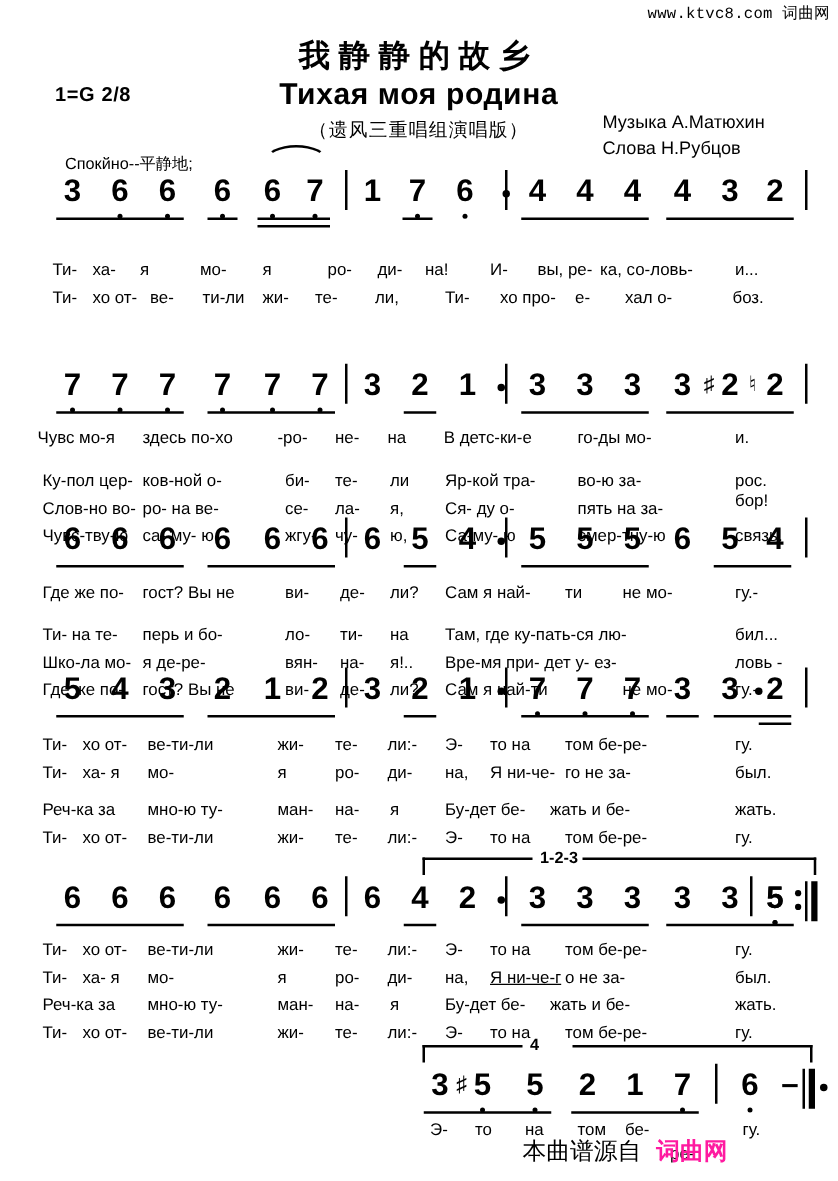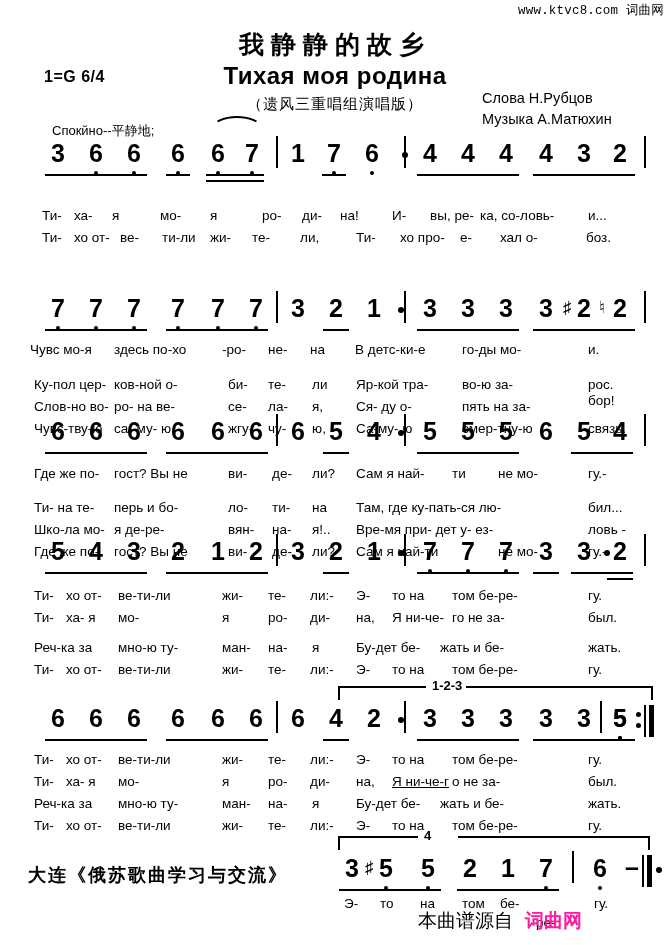--- a/index.html
+++ b/index.html
@@ -59,24 +59,24 @@
 <body>
 
 <div class="abs" id="watermark-top">
   <span>www.ktvc8.com</span>
   <span class="cn">词曲网</span>
 </div>
 
 <div class="abs" id="title-cn">我静静的故乡</div>
 <div class="abs" id="title-ru">Тихая моя родина</div>
 <div class="abs" id="subtitle-cn">（遗风三重唱组演唱版）</div>
-<div class="abs" id="key-sig">1=G 6/4</div>
+<div class="abs" id="key-sig">1=G 2/8</div>
 <div class="abs" id="credits">
+  <div>Музыка А.Матюхин</div>
   <div>Слова Н.Рубцов</div>
-  <div>Музыка А.Матюхин</div>
 </div>
 <div class="abs" id="tempo-mark">Спокйно--平静地;</div>
 
 <div id="score-root">
     <div class="note" style="left:45px;top:140px;width:26px;">3</div>
     <div class="note" style="left:83px;top:140px;width:26px;">6</div>
     <div class="dotlow" style="left:94px;top:171px;"></div>
     <div class="note" style="left:121px;top:140px;width:26px;">6</div>
     <div class="dotlow" style="left:132px;top:171px;"></div>
     <div class="note" style="left:165px;top:140px;width:26px;">6</div>
@@ -419,17 +419,16 @@
     <div class="syl" style="left:344px;top:896px;">Э-</div>
     <div class="syl" style="left:380px;top:896px;">то</div>
     <div class="syl" style="left:420px;top:896px;">на</div>
     <div class="syl" style="left:462px;top:896px;">том</div>
     <div class="syl" style="left:500px;top:896px;">бе-</div>
     <div class="syl" style="left:536px;top:896px;margin-top:19px;">ре-</div>
     <div class="syl" style="left:594px;top:896px;">гу.</div>
   </div>
 
 <div class="abs" id="footer-cn">
-  <div>大连《俄苏歌曲学习与交流》</div>
 </div>
 <div class="abs" id="source-note">
   <span>本曲谱源自</span><span class="brand">词曲网</span>
 </div>
 
 </body></html>

